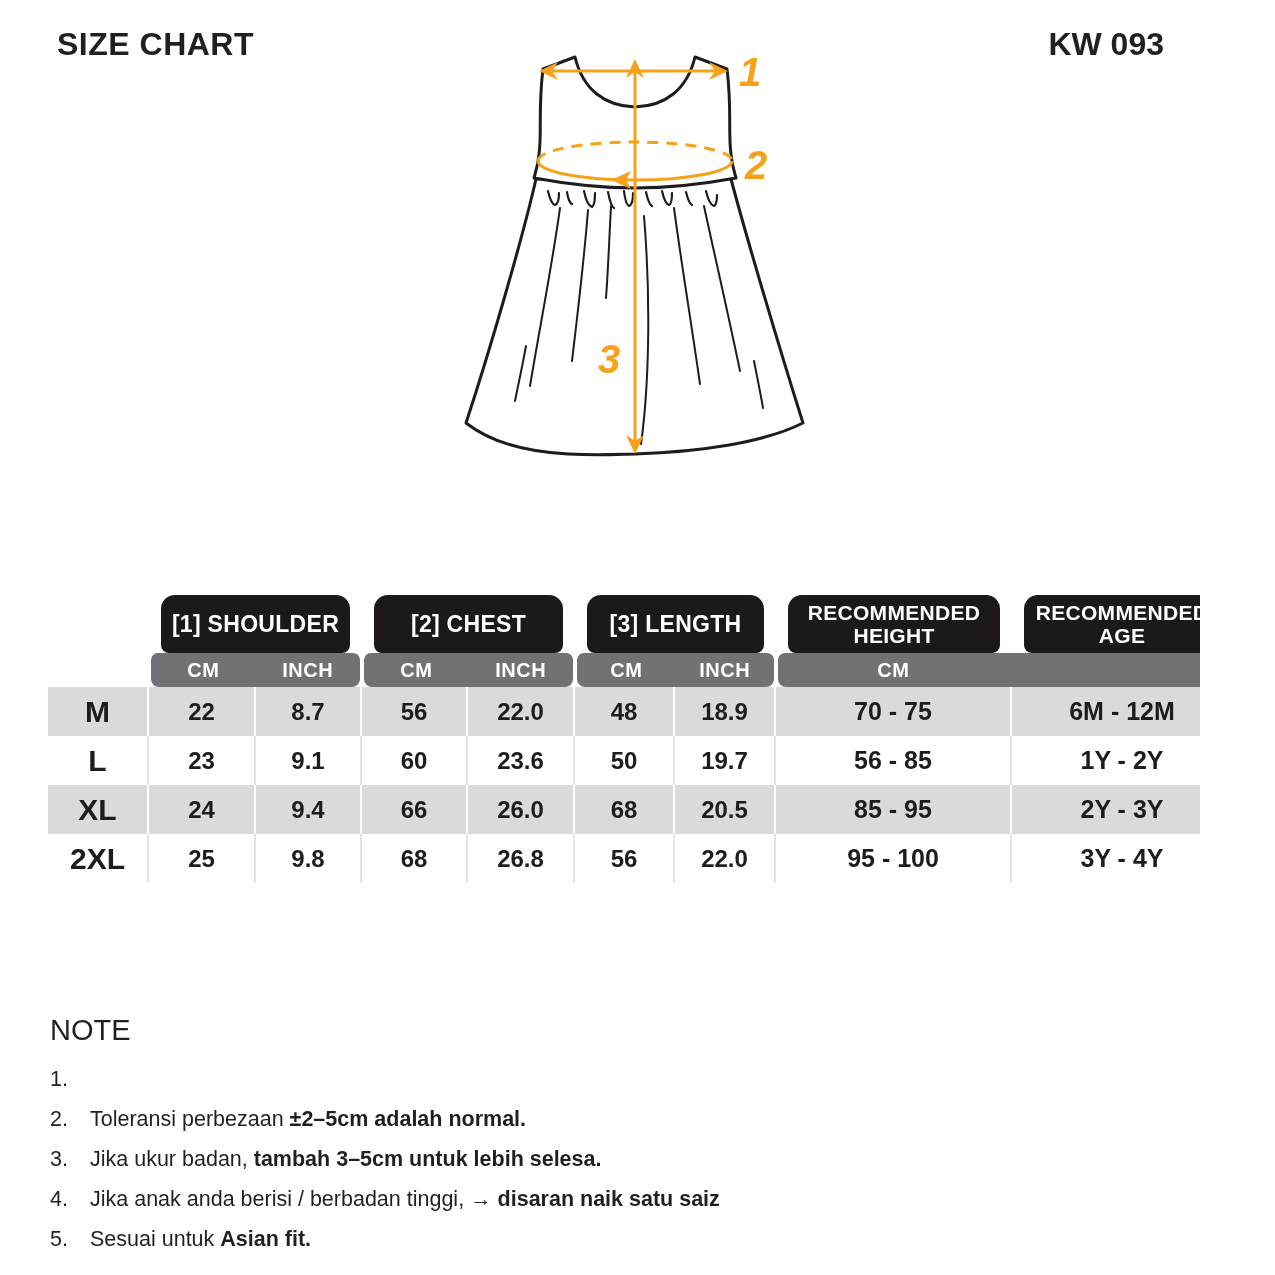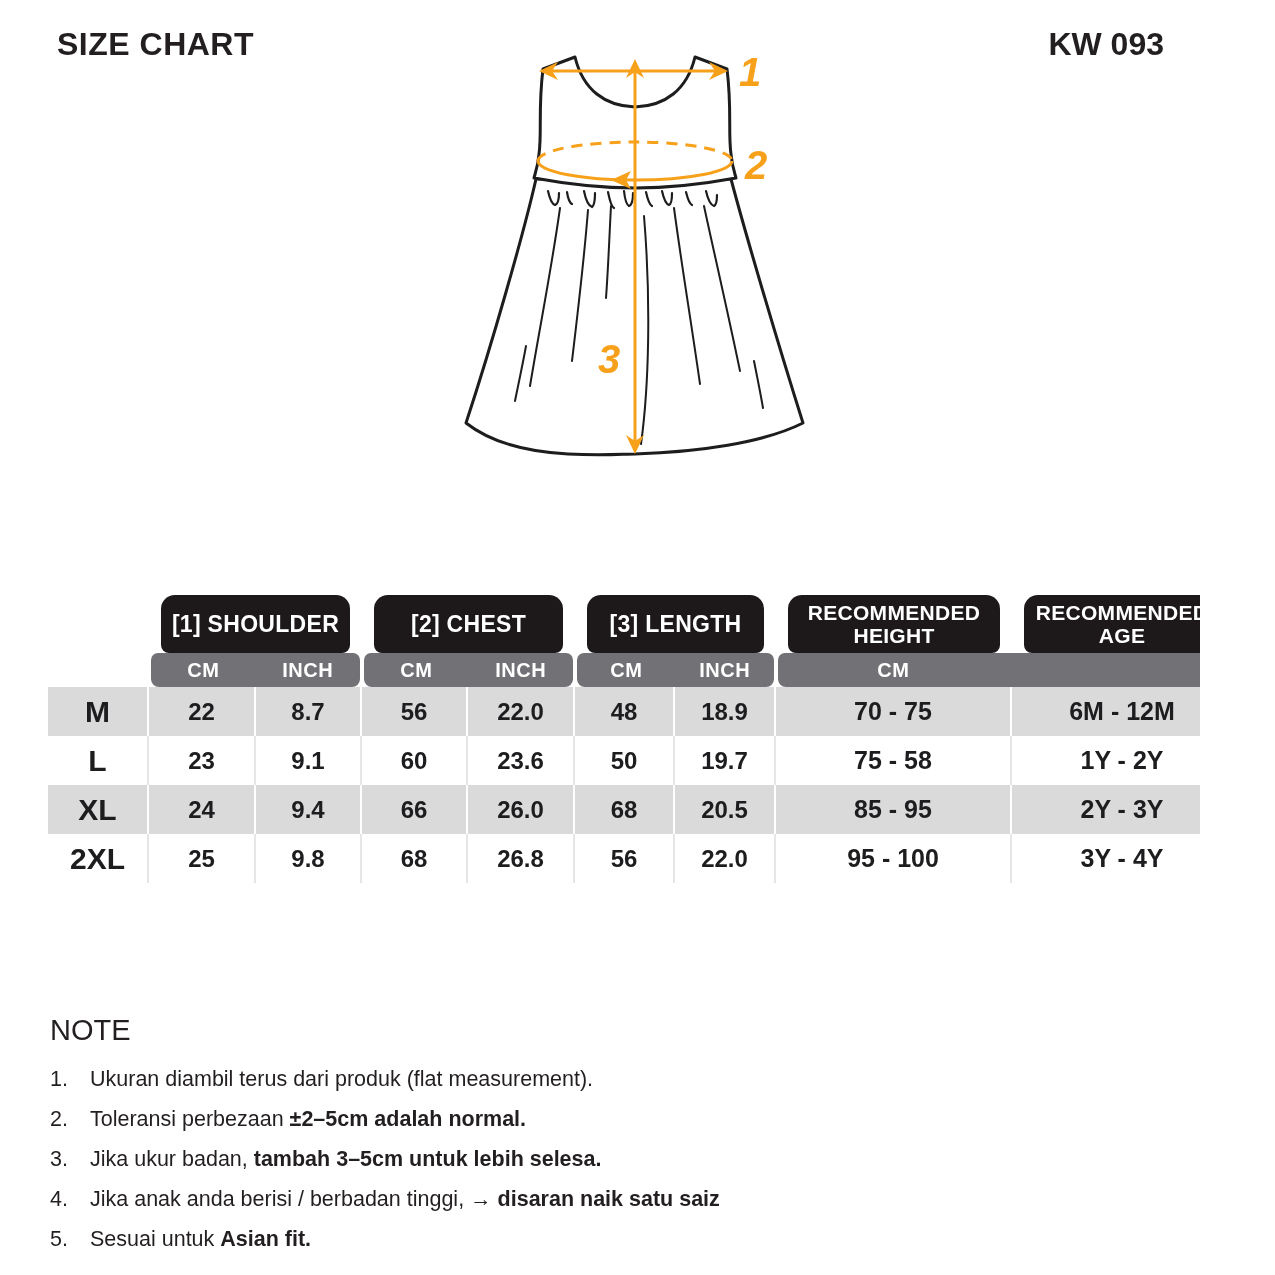--- a/index.html
+++ b/index.html
@@ -154,21 +154,21 @@
       <div class="cell striped">18.9</div>
       <div class="cell striped range">70 - 75</div>
       <div class="cell striped range last">6M - 12M</div>
       <div class="cell size-label">L</div>
       <div class="cell">23</div>
       <div class="cell">9.1</div>
       <div class="cell">60</div>
       <div class="cell">23.6</div>
       <div class="cell">50</div>
       <div class="cell">19.7</div>
-      <div class="cell range">75 - 58</div>
+      <div class="cell range">56 - 85</div>
       <div class="cell range last">1Y - 2Y</div>
       <div class="cell striped size-label">XL</div>
       <div class="cell striped">24</div>
       <div class="cell striped">9.4</div>
       <div class="cell striped">66</div>
       <div class="cell striped">26.0</div>
       <div class="cell striped">68</div>
       <div class="cell striped">20.5</div>
       <div class="cell striped range">85 - 95</div>
       <div class="cell striped range last">2Y - 3Y</div>
@@ -181,21 +181,20 @@
       <div class="cell">22.0</div>
       <div class="cell range">95 - 100</div>
       <div class="cell range last">3Y - 4Y</div>
     </div>
 
   <div class="notes">
     <h2>NOTE</h2>
     <ol id="notes-list">
         <li>
           <span class="num">1.</span>
-          <span><span>Ukuran diambil terus dari produk (flat measurement).</span></span>
         </li>
         <li>
           <span class="num">2.</span>
           <span><span>Toleransi perbezaan </span><b>±2–5cm adalah normal.</b></span>
         </li>
         <li>
           <span class="num">3.</span>
           <span><span>Jika ukur badan, </span><b>tambah 3–5cm untuk lebih selesa.</b></span>
         </li>
         <li>

